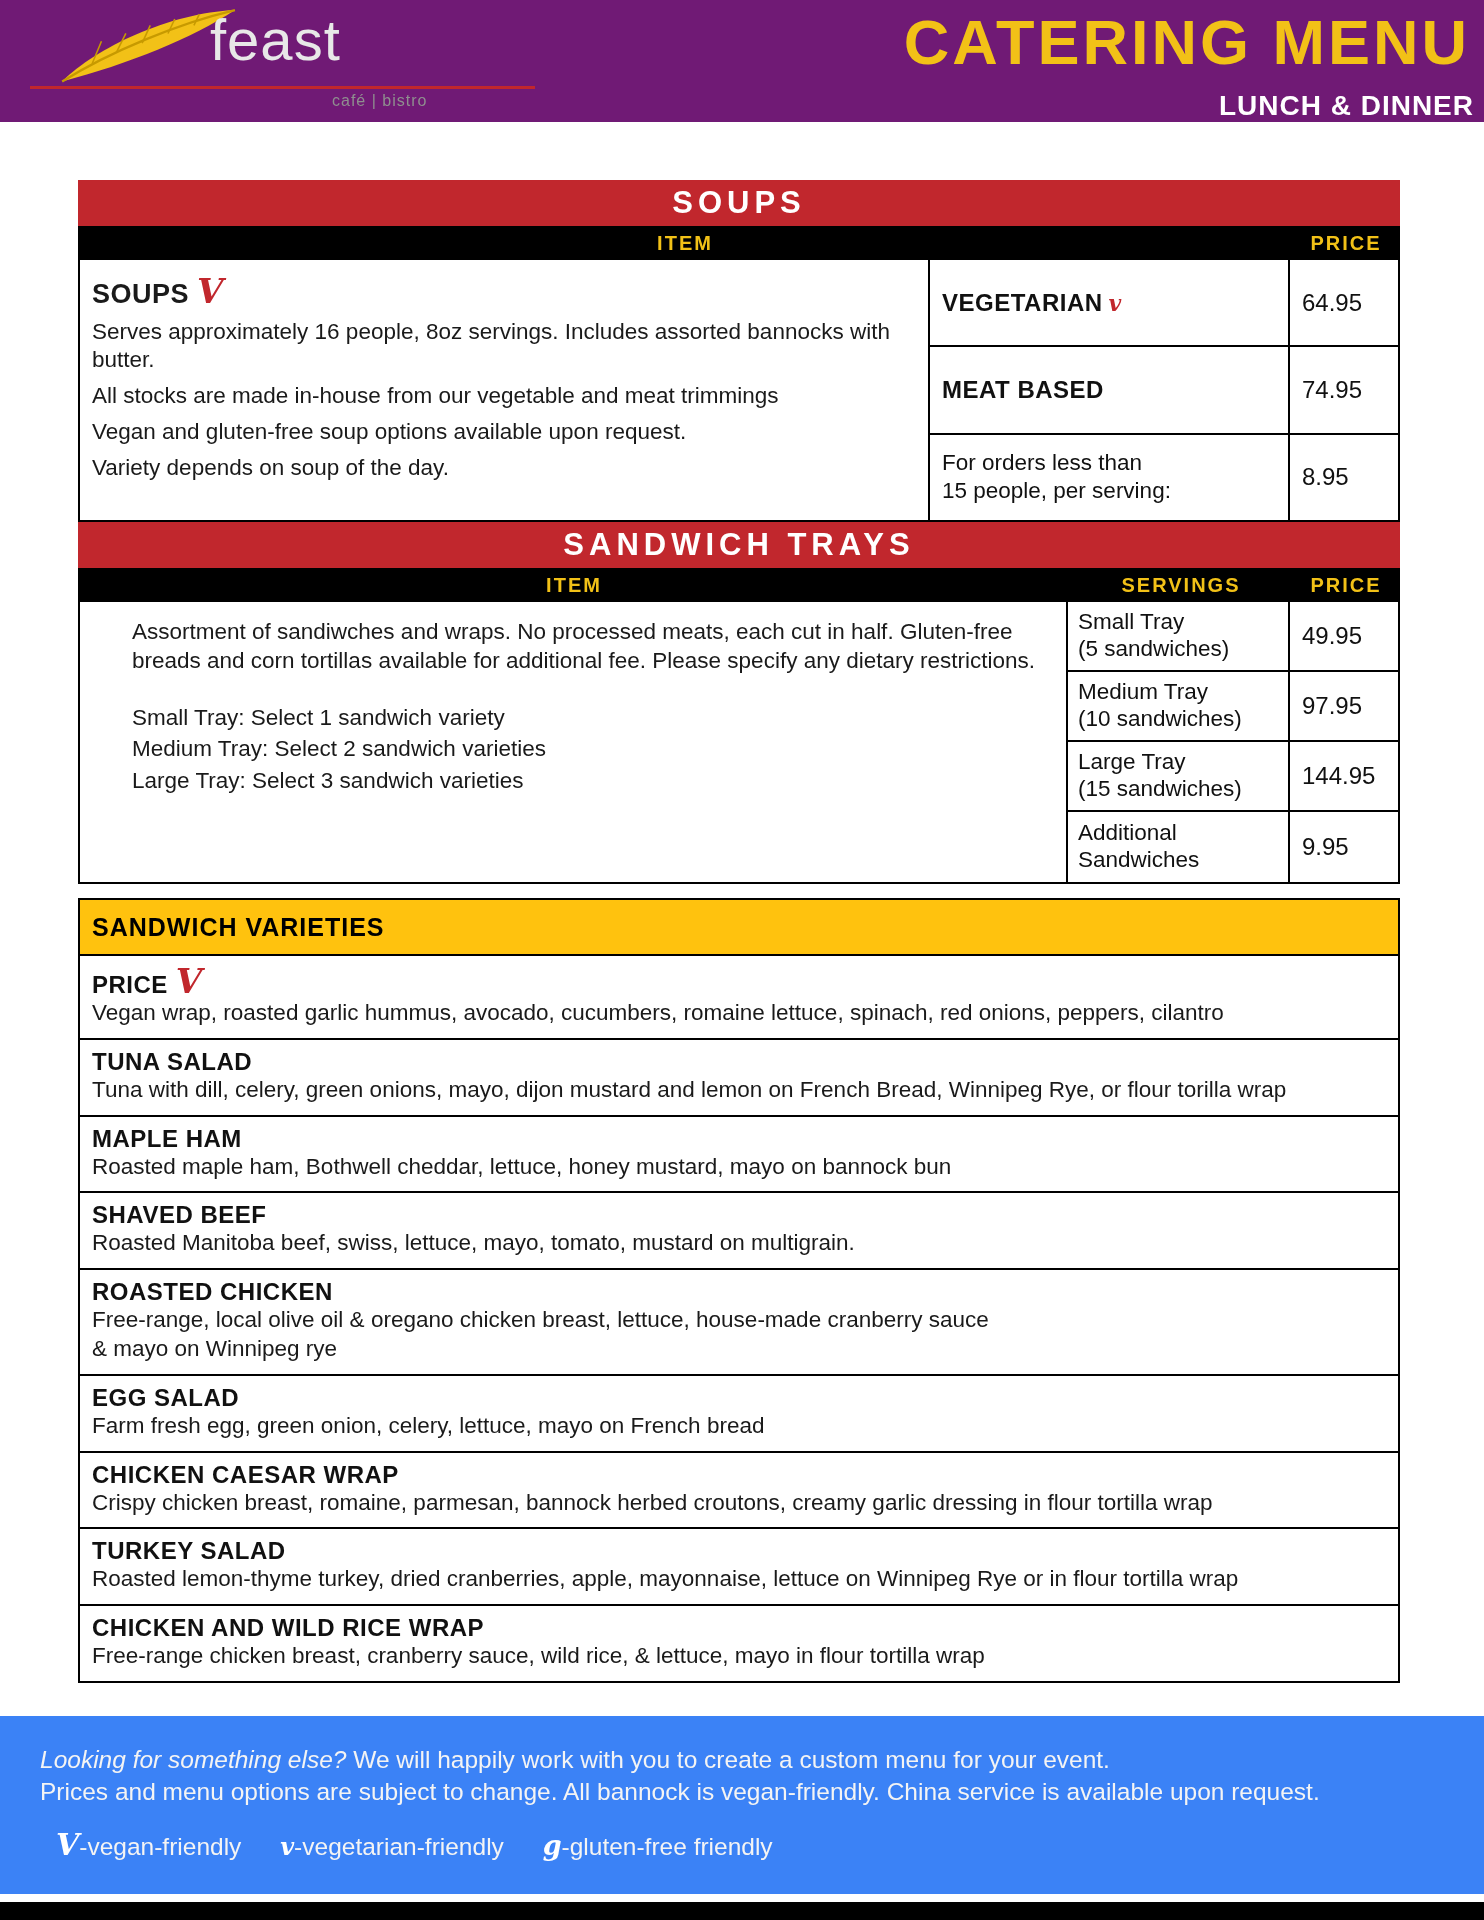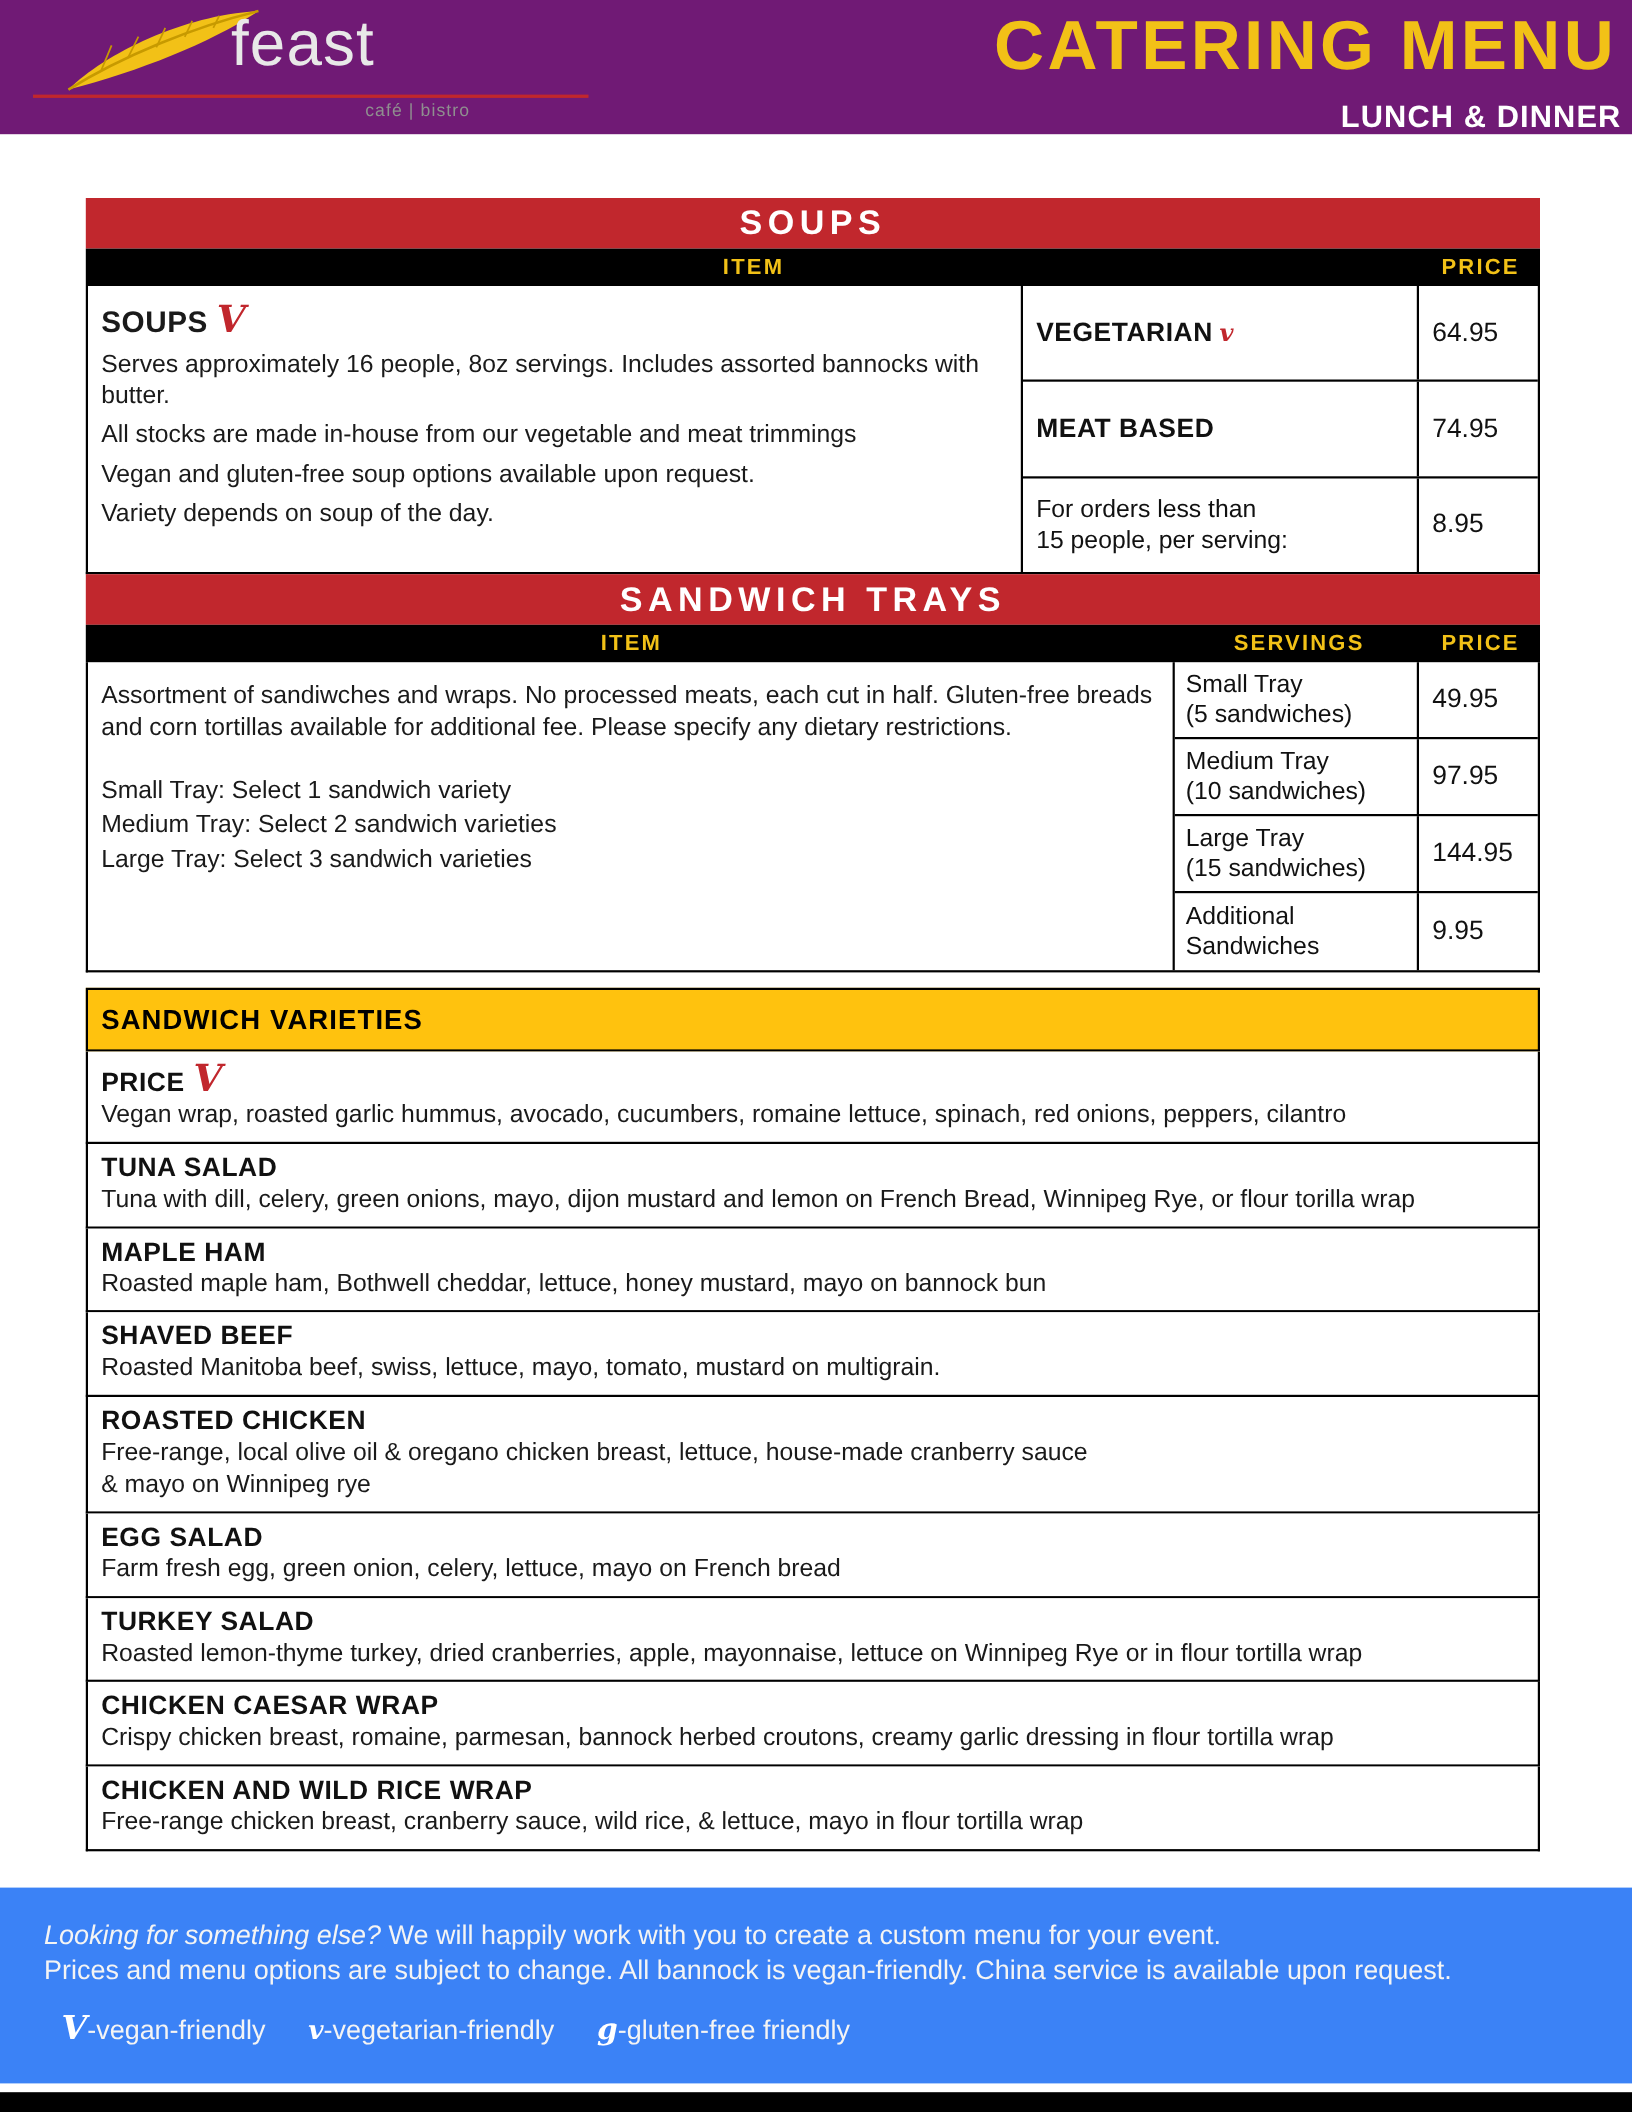--- a/index.html
+++ b/index.html
@@ -43,21 +43,21 @@
   .soups-desc p { margin-bottom:7px; }
   .soups-options { width:468px; display:flex; flex-direction:column; }
   .option-row { display:flex; flex:1; border-bottom:2px solid #000; }
   .option-row:last-child { border-bottom:none; }
   .option-label { flex:1; padding:8px 12px; display:flex; align-items:center; border-right:2px solid #000; }
   .option-label.heading-font { font-size:24px; }
   .option-label.plain { font-size:22.5px; white-space:pre-line; line-height:1.25; }
   .price-cell { width:108px; display:flex; align-items:center; padding-left:12px; font-size:24px; }
 
   
-  .trays-body { display:flex; border:2px solid #000; border-top:none; }
+  .trays-body { display:flex; border:2px solid #000; border-top:none;padding-left:40px; }
   .trays-desc { flex:1; padding:16px 18px 10px 12px; border-right:2px solid #000; }
   .trays-selection { margin-top:26px; white-space:pre-line; line-height:1.4; }
   .trays-options { width:330px; display:flex; flex-direction:column; }
   .tray-row { display:flex; height:70px; border-bottom:2px solid #000; }
   .tray-row:last-child { border-bottom:none; }
   .tray-serving { flex:1; padding:4px 8px 4px 10px; font-size:22.5px; line-height:1.18; display:flex; flex-direction:column; justify-content:center; white-space:pre-line; border-right:2px solid #000; }
 
   
   .varieties-bar { margin-top:14px; height:58px; background:#FFC20E; border:2px solid #000; display:flex; align-items:center;
     padding-left:12px; font-size:25px; font-weight:700; letter-spacing:1px; color:#000; }
@@ -211,27 +211,27 @@
         <div class="variety-desc body-text">Free-range, local olive oil &amp; oregano chicken breast, lettuce, house-made cranberry sauce
 &amp; mayo on Winnipeg rye</div>
       </div>
 
       <div class="variety-row">
         <div class="variety-name heading-font">EGG SALAD</div>
         <div class="variety-desc body-text">Farm fresh egg, green onion, celery, lettuce, mayo on French bread</div>
       </div>
 
       <div class="variety-row">
+        <div class="variety-name heading-font">CHICKEN CAESAR WRAP</div>
+        <div class="variety-desc body-text">Crispy chicken breast, romaine, parmesan, bannock herbed croutons, creamy garlic dressing in flour tortilla wrap</div>
+      </div>
+
+      <div class="variety-row">
         <div class="variety-name heading-font">TURKEY SALAD</div>
         <div class="variety-desc body-text">Roasted lemon-thyme turkey, dried cranberries, apple, mayonnaise, lettuce on Winnipeg Rye or in flour tortilla wrap</div>
-      </div>
-
-      <div class="variety-row">
-        <div class="variety-name heading-font">CHICKEN CAESAR WRAP</div>
-        <div class="variety-desc body-text">Crispy chicken breast, romaine, parmesan, bannock herbed croutons, creamy garlic dressing in flour tortilla wrap</div>
       </div>
 
       <div class="variety-row">
         <div class="variety-name heading-font">CHICKEN AND WILD RICE WRAP</div>
         <div class="variety-desc body-text">Free-range chicken breast, cranberry sauce, wild rice, &amp;  lettuce, mayo in flour tortilla wrap</div>
       </div>
     </section>
 
   </div>
 

